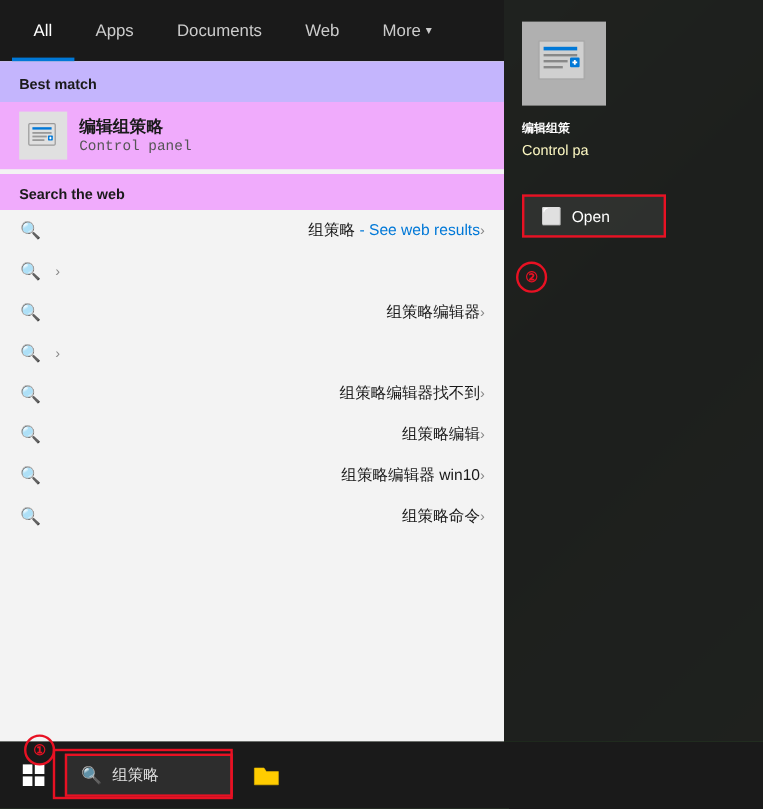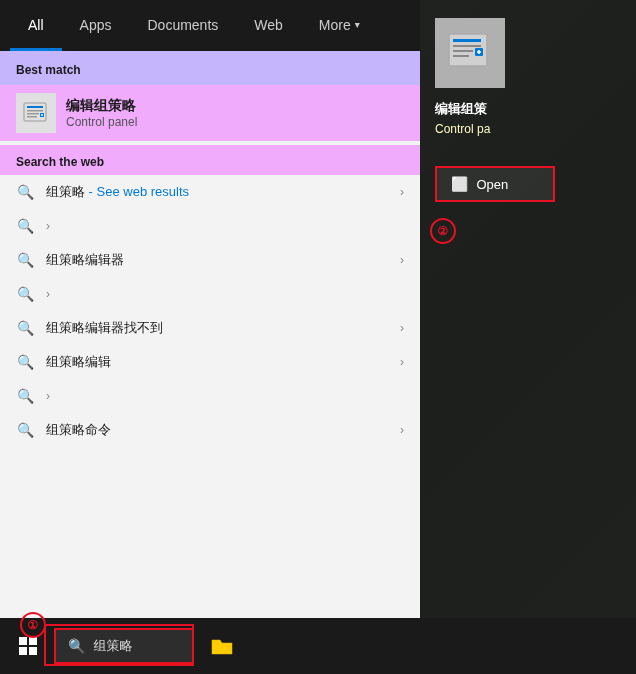--- a/index.html
+++ b/index.html
@@ -113,20 +113,21 @@
       height: 28px;
     }
     .best-match-text .title {
       font-size: 14px;
       font-weight: 600;
       color: #1a1a1a;
     }
     .best-match-text .subtitle {
       font-size: 12px;
       color: #555;
+      font-family: Liberation Mono, monospace;
     }
 
     
     .search-web-header {
       font-size: 12px;
       font-weight: 700;
       color: #1a1a1a;
       padding: 10px 16px 6px 16px;
       background: #f0abfc;
     }
@@ -147,20 +148,21 @@
       justify-content: center;
       margin-right: 10px;
       color: #555;
       font-size: 14px;
       flex-shrink: 0;
     }
     .result-item-text {
       flex: 1;
       font-size: 13px;
       color: #1a1a1a;
+      text-align: right;
     }
     .result-item-text .highlight {
       color: #0078d7;
     }
     .result-item-arrow {
       color: #888;
       font-size: 12px;
     }
 
     
@@ -186,21 +188,21 @@
       align-items: center;
       justify-content: center;
       margin-bottom: 12px;
     }
     .right-app-icon svg {
       width: 50px;
       height: 50px;
     }
     .right-app-name {
       color: #fff;
-      font-size: 13px;
+      font-size: 10px;
       font-weight: 600;
       margin-bottom: 4px;
     }
     .right-app-subtitle {
       color: #fef9c3;
       font-size: 12px;
       margin-bottom: 20px;
     }
 
     
@@ -383,20 +385,21 @@
       <div class="result-item-text">组策略编辑器找不到</div>
       <div class="result-item-arrow">›</div>
     </div>
     <div class="result-item">
       <div class="result-item-icon">🔍</div>
       <div class="result-item-text">组策略编辑</div>
       <div class="result-item-arrow">›</div>
     </div>
     <div class="result-item">
       <div class="result-item-icon">🔍</div>
+      <div class="result-item-text">组策略编辑器 win10</div>
       <div class="result-item-arrow">›</div>
     </div>
     <div class="result-item">
       <div class="result-item-icon">🔍</div>
       <div class="result-item-text">组策略命令</div>
       <div class="result-item-arrow">›</div>
     </div>
   </div>
 </div>
 

